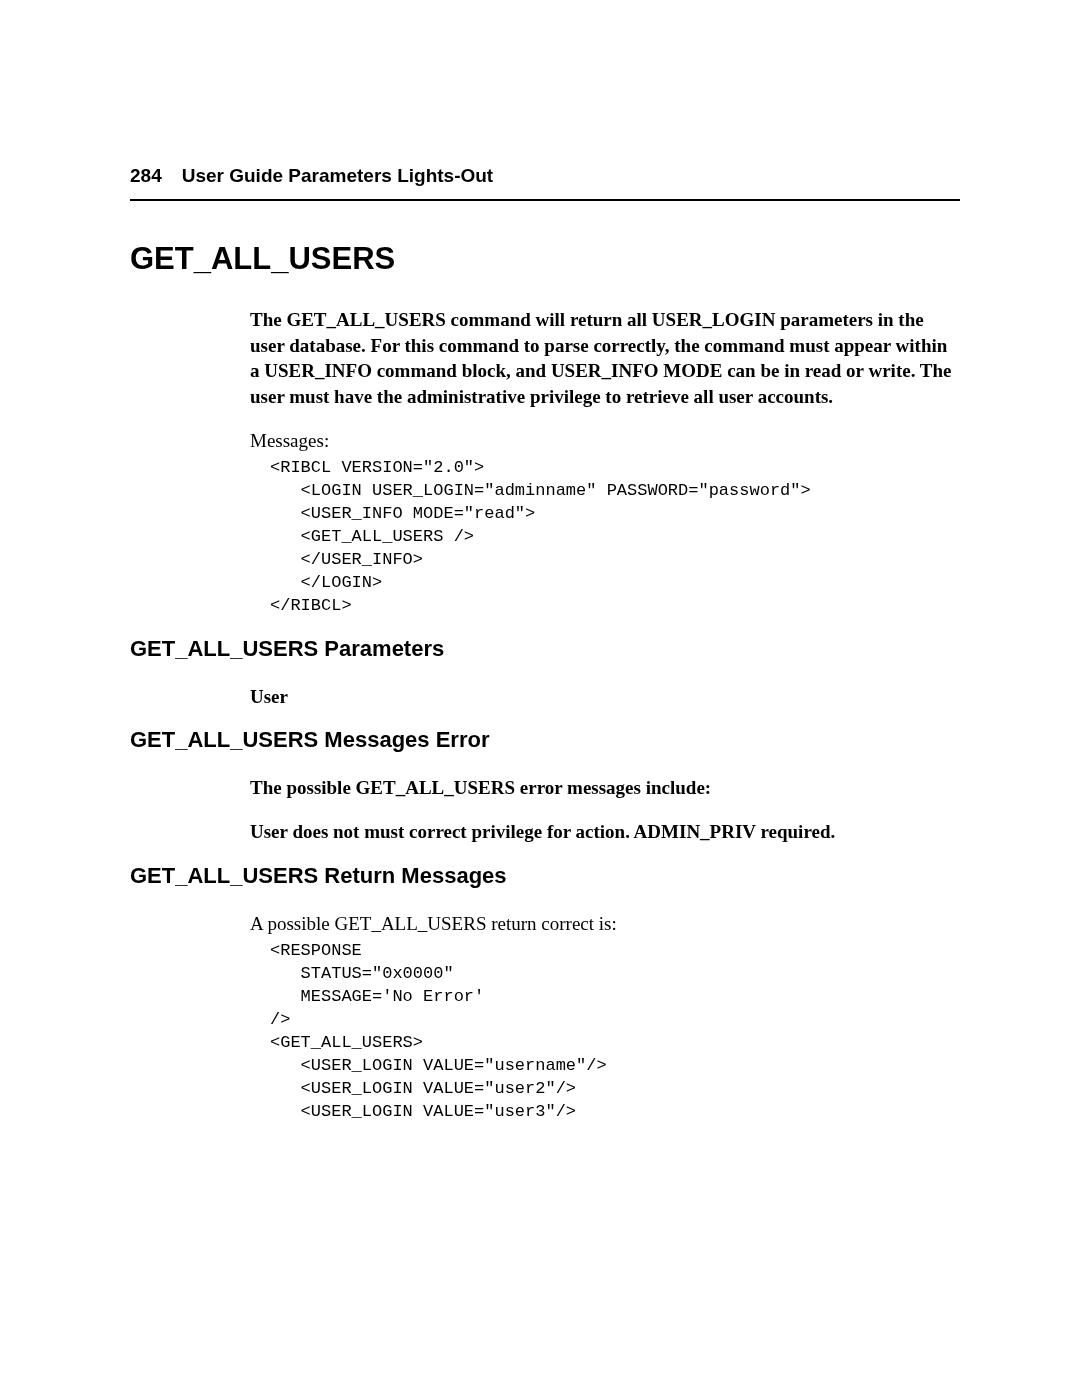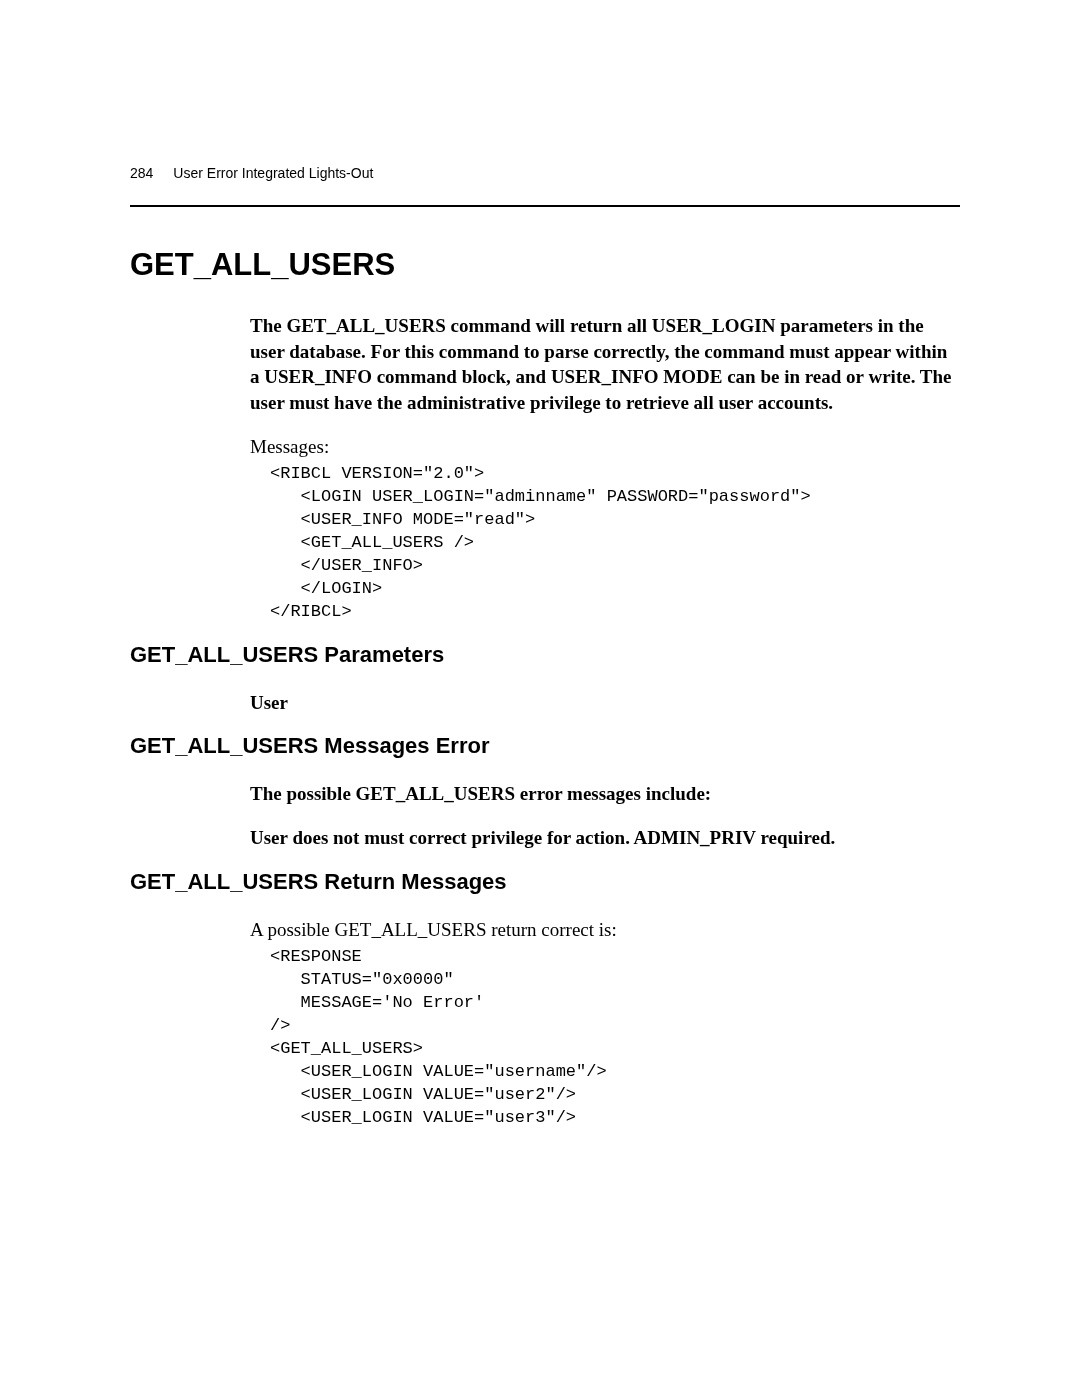--- a/index.html
+++ b/index.html
@@ -13,23 +13,23 @@
       height: 1397px;
       font-family: "Times New Roman", Times, serif;
       color: #000000;
       padding: 165px 120px 80px 130px;
     }
     .header-line {
       display: flex;
       align-items: baseline;
       gap: 20px;
       font-family: Arial, Helvetica, sans-serif;
-      font-weight: normal;
-      font-size: 14px;
-      padding-bottom: 24px;
+      font-weight: bold;
+      font-size: 19px;
+      padding-bottom: 12px;
       border-bottom: 2px solid #000;
       margin-bottom: 40px;
     }
     h1 {
       font-family: Arial, Helvetica, sans-serif;
       font-weight: bold;
       font-size: 31px;
       margin-bottom: 30px;
     }
     h2 {
@@ -58,21 +58,21 @@
       line-height: 1.35;
       white-space: pre;
       margin-bottom: 18px;
     }
   </style>
 </head>
 <body>
 
 <div class="header-line">
   <span>284</span>
-  <span>User Error Integrated Lights-Out</span>
+  <span>User Guide Parameters Lights-Out</span>
 </div>
 
 <h1>GET_ALL_USERS</h1>
 
 <p class="body-text">The GET_ALL_USERS command will return all USER_LOGIN parameters in the user database. For this command to parse correctly, the command must appear within a USER_INFO command block, and USER_INFO MODE can be in read or write. The user must have the administrative privilege to retrieve all user accounts.</p>
 
 <p class="body-text-tight">Messages:</p>
 
 <pre>&lt;RIBCL VERSION="2.0"&gt;
    &lt;LOGIN USER_LOGIN="adminname" PASSWORD="password"&gt;

